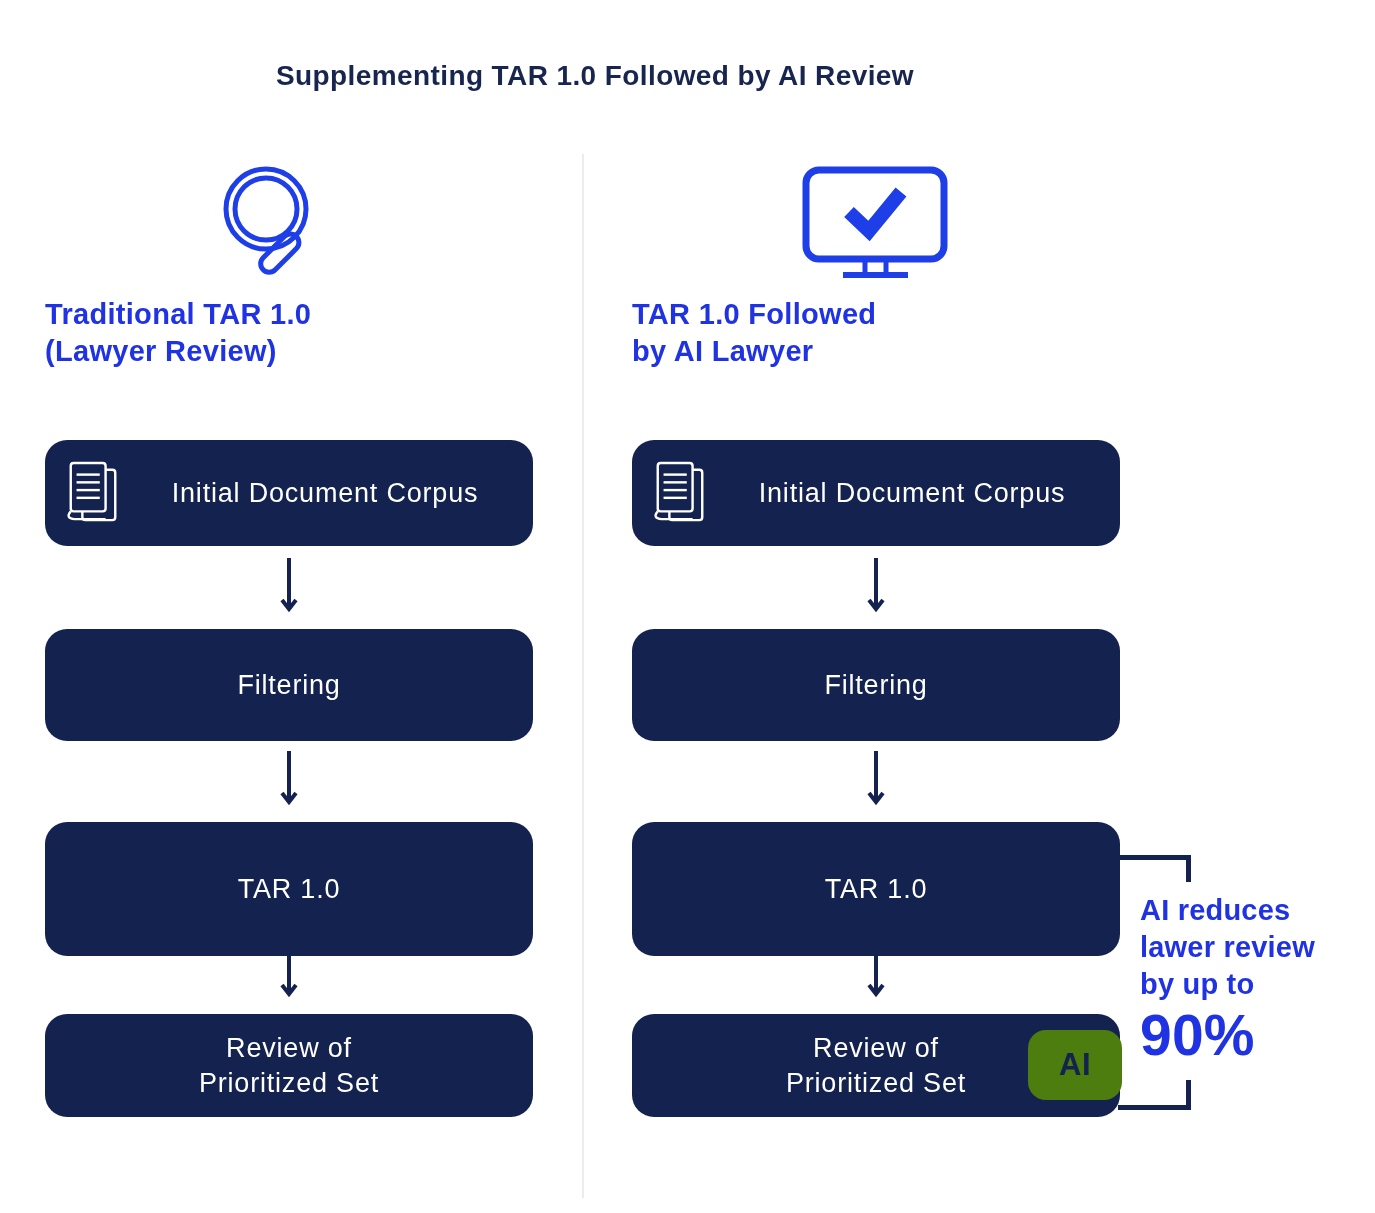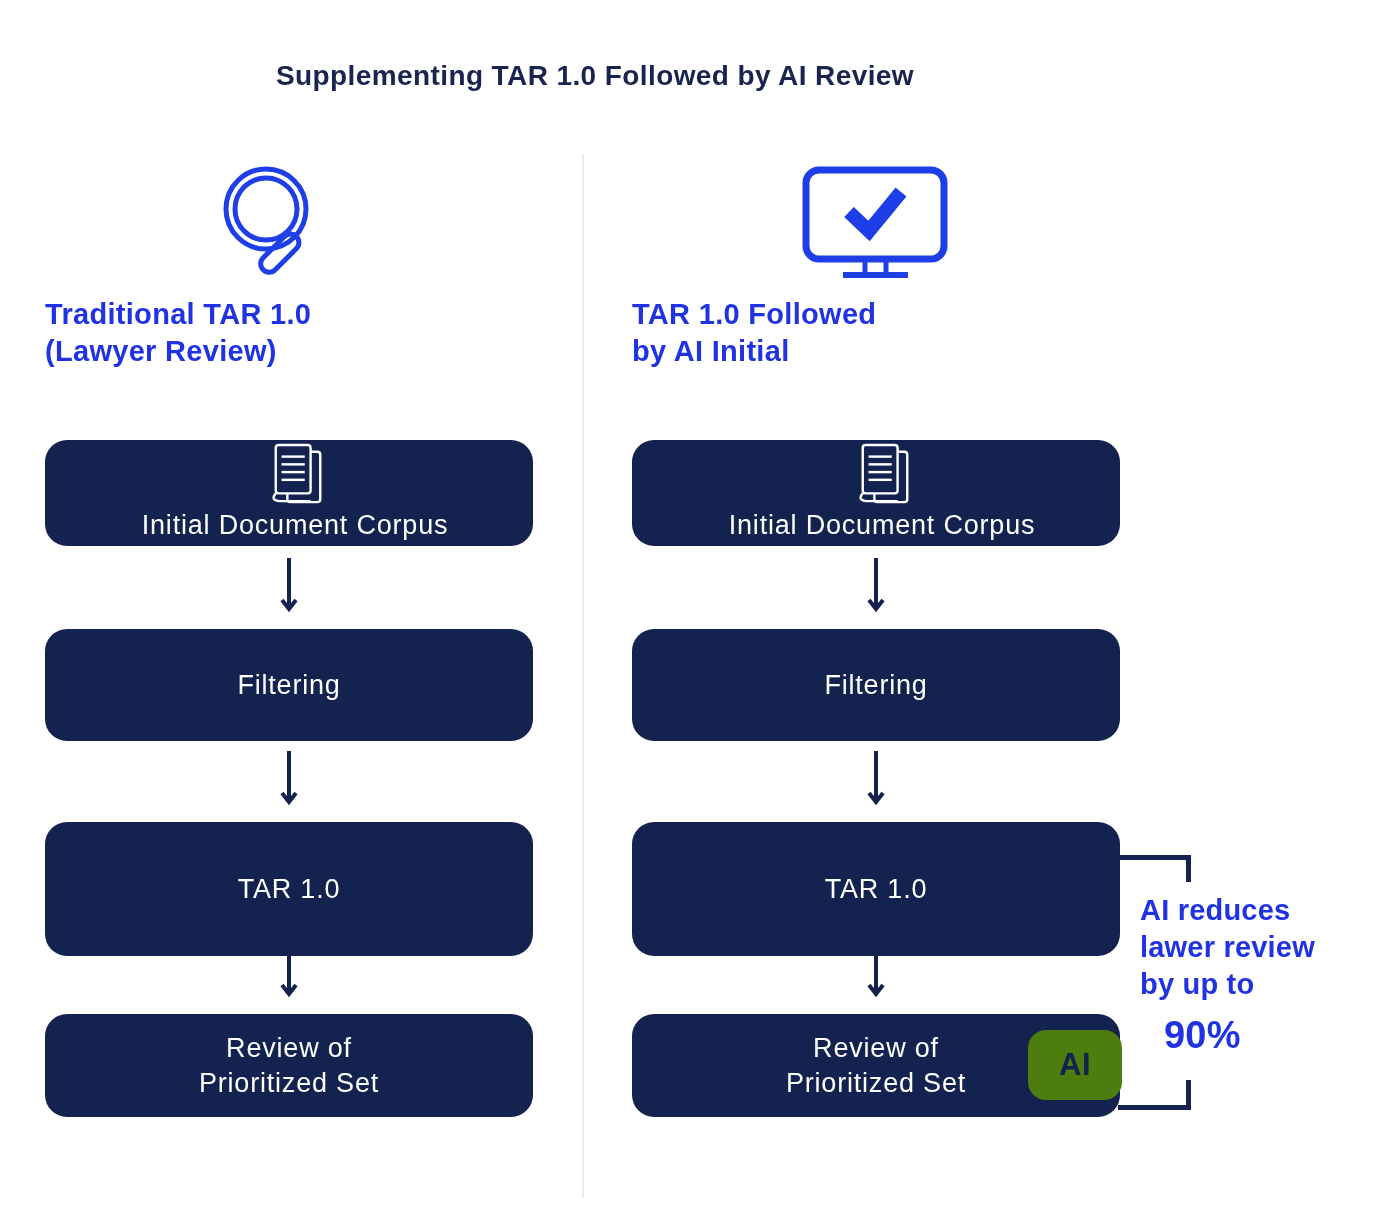--- a/index.html
+++ b/index.html
@@ -22,21 +22,21 @@
 
   .box{position:absolute;width:488px;background:#14224F;border-radius:22px;color:#ffffff;
        display:flex;align-items:center;justify-content:center;
        font-size:27px;font-weight:400;letter-spacing:.8px;box-sizing:border-box;}
   .box.with-icon{justify-content:flex-start;padding-left:18px;}
   .box.with-icon .box-label{flex:1;text-align:center;padding-right:6px;}
   .two-line{white-space:pre-line;text-align:center;line-height:35px;}
 
   .col-l{left:45px;}
   .col-r{left:632px;}
-  .row1{top:440px;height:106px;flex-direction:column;}
+  .row1{top:440px;height:106px;}
   .row2{top:629px;height:112px;}
   .row3{top:822px;height:134px;}
   .row4{top:1014px;height:103px;}
 
   .arrow{position:absolute;width:20px;height:60px;}
   .ar-l{left:279px;}
   .ar-r{left:866px;}
   .gap1{top:556px;}
   .gap2{top:749px;}
   .gap3{top:941px;}
@@ -45,21 +45,21 @@
             background:#4d7c0f;border-radius:18px;display:flex;align-items:center;justify-content:center;
             color:#14224F;font-size:31px;font-weight:700;letter-spacing:.5px;}
 
   .bracket-top{position:absolute;left:1118px;top:855px;width:68px;height:22px;
                border-top:5px solid #14224F;border-right:5px solid #14224F;}
   .bracket-bottom{position:absolute;left:1118px;top:1080px;width:68px;height:25px;
                   border-bottom:5px solid #14224F;border-right:5px solid #14224F;}
 
   .annotation{position:absolute;left:1140px;top:892px;color:#2033E3;
               font-size:29px;font-weight:700;line-height:37px;letter-spacing:.2px;}
-  .annotation .value{font-size:38px;line-height:60px;margin-top:2px;font-weight:700;margin-left:24px;}
+  .annotation .value{font-size:57px;line-height:60px;margin-top:2px;font-weight:700;}
 </style>
 </head>
 <body>
 
 <div class="canvas">
 
   <div class="title">Supplementing TAR 1.0 Followed by AI Review</div>
 
   <div class="divider"></div>
 
@@ -120,21 +120,21 @@
   <svg class="hero-icon monitor" width="148" height="116" viewBox="0 0 148 116">
     <rect x="5" y="5" width="138" height="89" rx="13" fill="none" stroke="#1E3FE8" stroke-width="7"></rect>
     <polyline points="48,47 68,66 100,27" fill="none" stroke="#1E3FE8" stroke-width="14"></polyline>
     <line x1="64" y1="94" x2="64" y2="108" stroke="#1E3FE8" stroke-width="5"></line>
     <line x1="85" y1="94" x2="85" y2="108" stroke="#1E3FE8" stroke-width="5"></line>
     <line x1="42" y1="110" x2="107" y2="110" stroke="#1E3FE8" stroke-width="6"></line>
   </svg>
 
   <div class="col-heading right">
     <span>TAR 1.0 Followed</span><br>
-    <span>by AI Initial</span>
+    <span>by AI Lawyer</span>
   </div>
 
   <div class="box with-icon col-r row1">
     <svg width="60" height="70" viewBox="0 0 62 70">
       <rect x="20" y="11" width="34" height="52" rx="3" fill="none" stroke="#ffffff" stroke-width="2.5"></rect>
       <rect x="8" y="4" width="36" height="50" rx="3" fill="#14224F" stroke="#ffffff" stroke-width="2.5"></rect>
       <line x1="14" y1="16" x2="38" y2="16" stroke="#ffffff" stroke-width="2.5"></line>
       <line x1="14" y1="24" x2="38" y2="24" stroke="#ffffff" stroke-width="2.5"></line>
       <line x1="14" y1="32" x2="38" y2="32" stroke="#ffffff" stroke-width="2.5"></line>
       <line x1="14" y1="40" x2="38" y2="40" stroke="#ffffff" stroke-width="2.5"></line>

